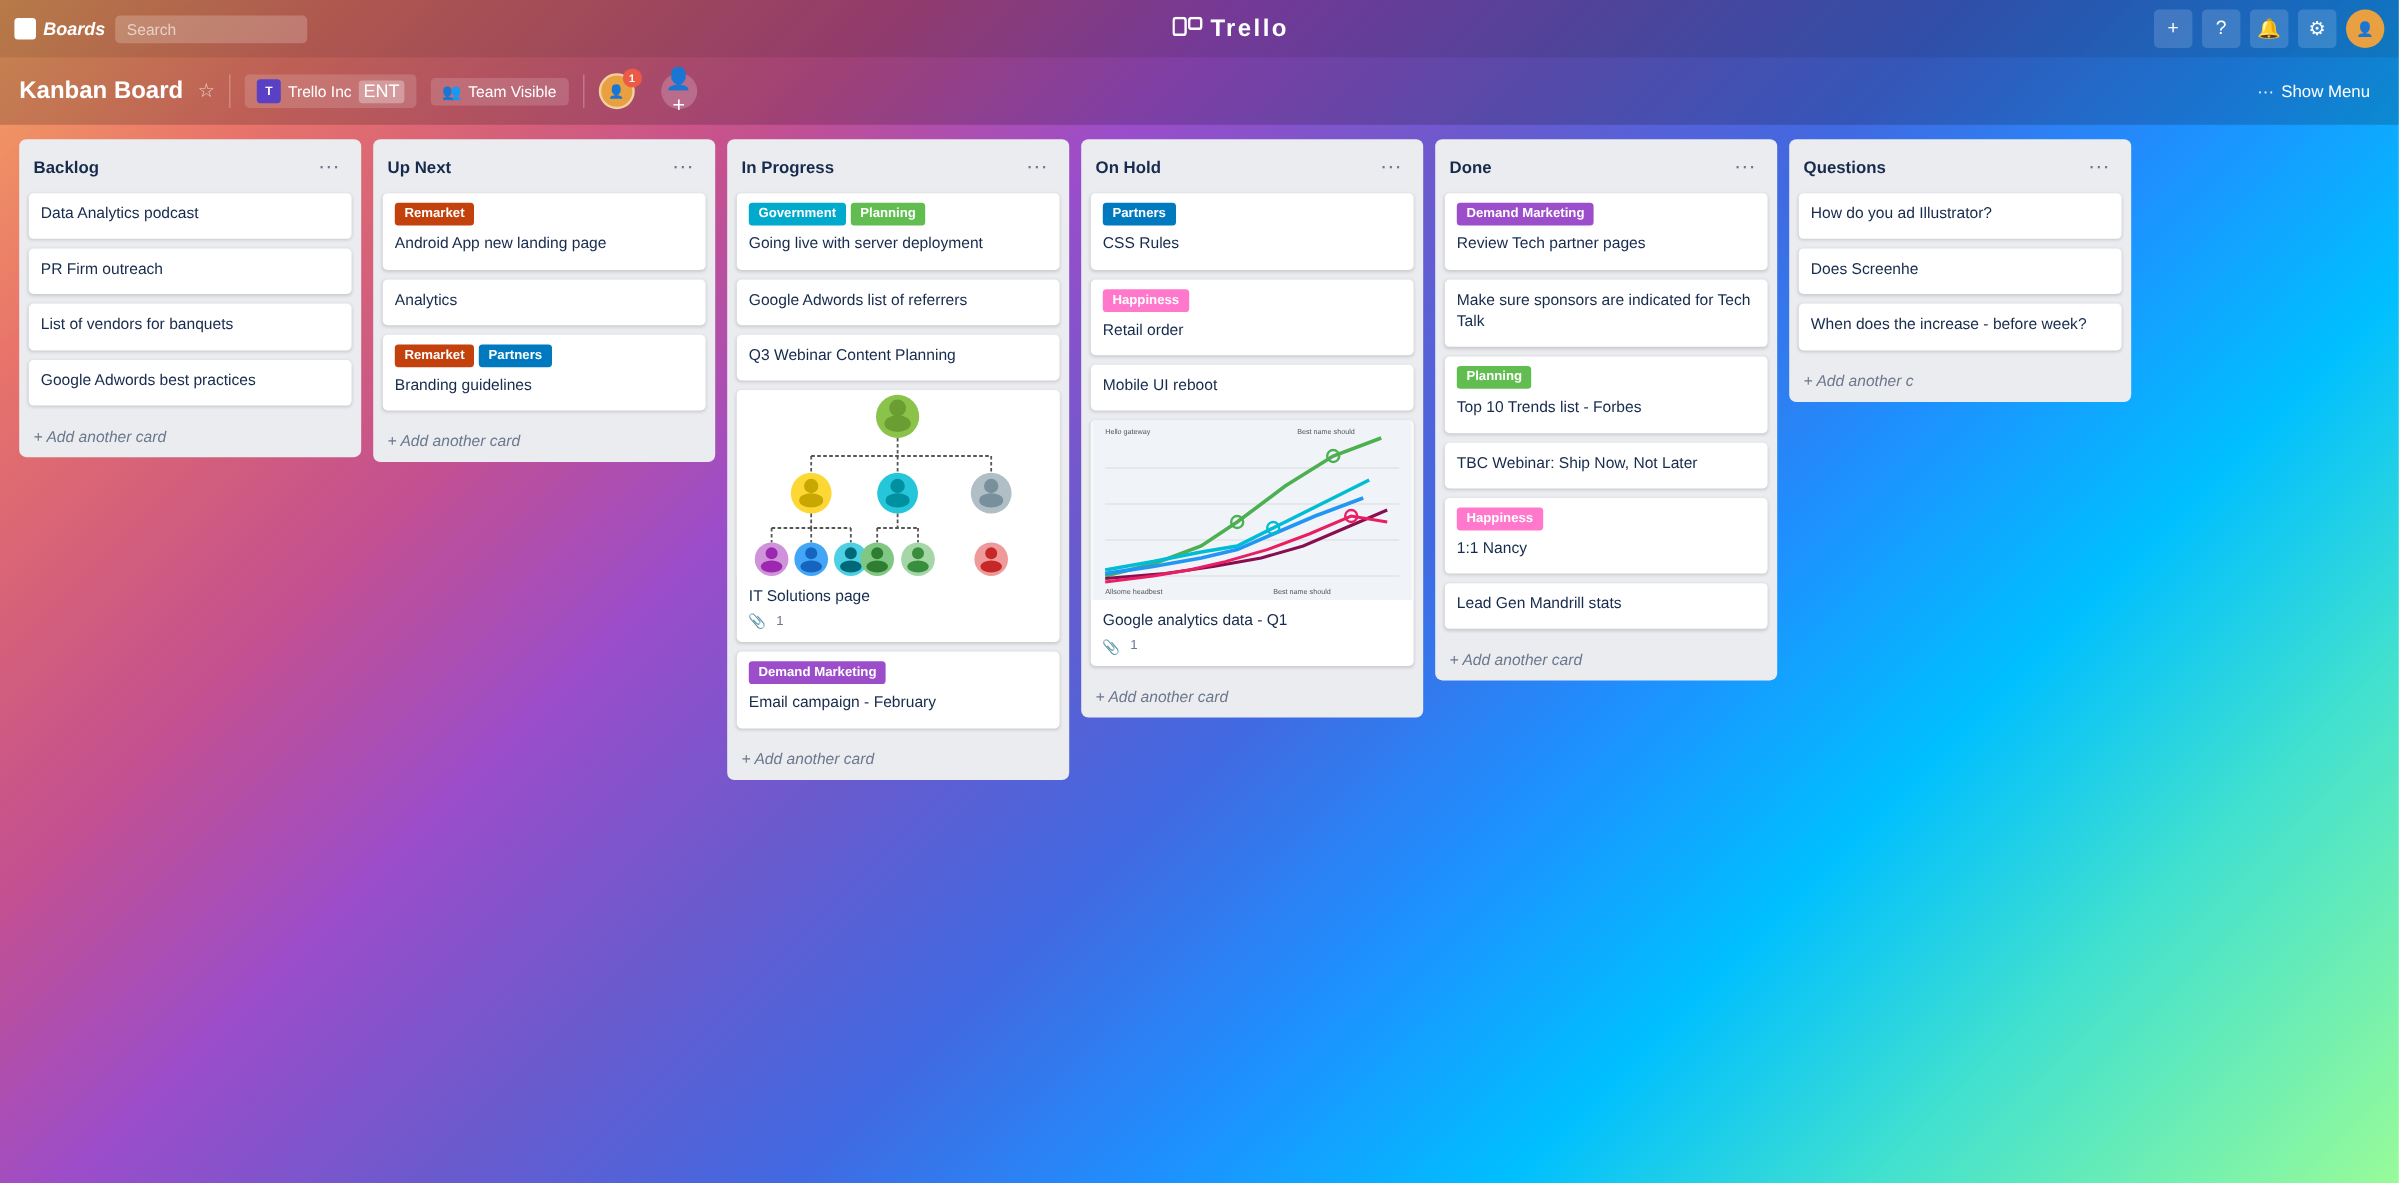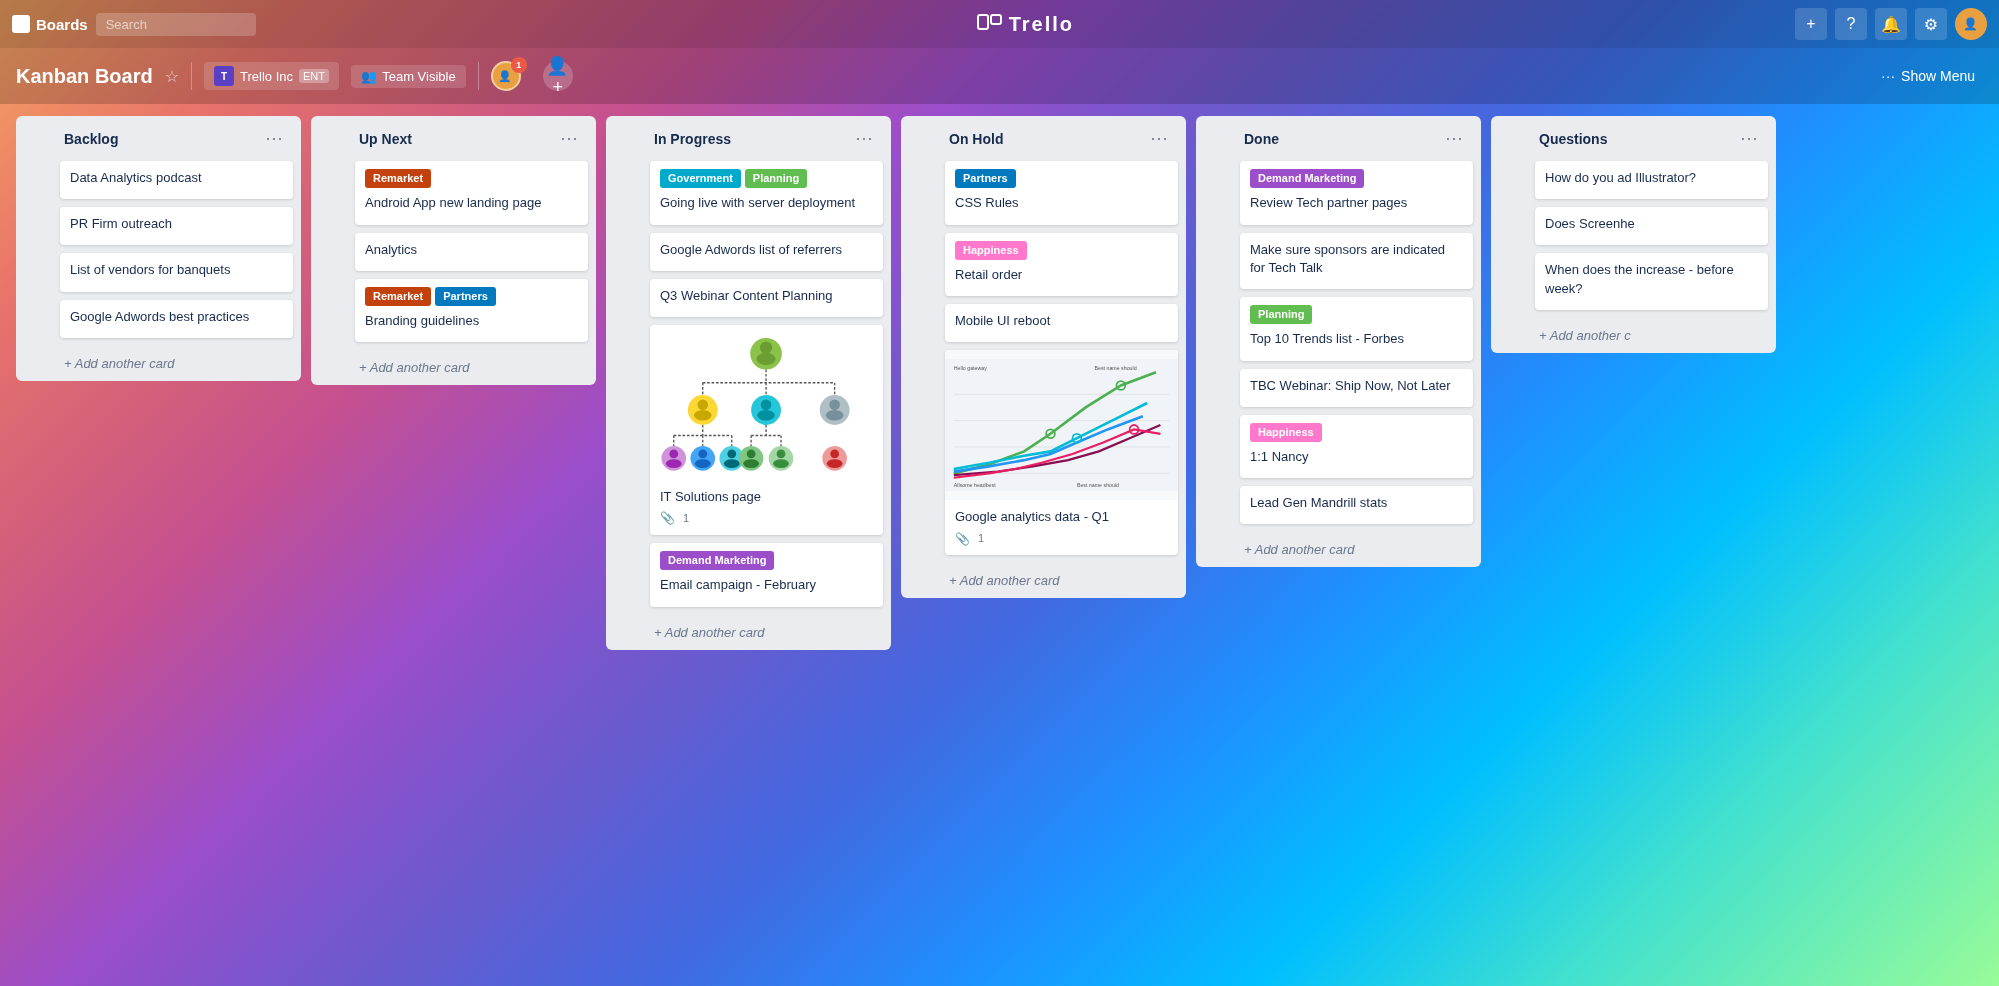--- a/index.html
+++ b/index.html
@@ -18,21 +18,21 @@
     
     .topnav {
       position: relative; z-index: 10;
       background: rgba(0,0,0,0.25);
       height: 48px;
       display: flex; align-items: center;
       padding: 0 12px;
       color: white;
     }
     .topnav-left { display: flex; align-items: center; gap: 8px; }
-    .topnav-logo { display: flex; align-items: center; gap: 6px; font-weight: bold; font-size: 15px; cursor: pointer; }
+    .topnav-logo { display: flex; align-items: center; gap: 6px; font-weight: bold; font-size: 15px; cursor: pointer; font-style: italic; }
     .trello-icon { width: 18px; height: 18px; background: white; border-radius: 3px; display: inline-block; }
     .topnav-center { flex: 1; display: flex; justify-content: center; align-items: center; }
     .trello-logo { color: white; font-size: 22px; font-weight: bold; letter-spacing: 2px; display: flex; align-items: center; gap: 6px; }
     .topnav-right { display: flex; align-items: center; gap: 8px; }
     .topnav-btn {
       width: 32px; height: 32px; border-radius: 4px;
       background: rgba(255,255,255,0.15);
       border: none; color: white; font-size: 16px;
       display: flex; align-items: center; justify-content: center;
       cursor: pointer;
@@ -64,21 +64,21 @@
     .board-title { font-size: 20px; font-weight: bold; color: white; }
     .star-icon { font-size: 16px; opacity: 0.7; cursor: pointer; }
     .divider-v { width: 1px; height: 28px; background: rgba(255,255,255,0.3); }
     .workspace-badge {
       display: flex; align-items: center; gap: 6px;
       background: rgba(255,255,255,0.15);
       border-radius: 4px; padding: 4px 10px;
       font-size: 13px; cursor: pointer;
     }
     .ws-logo { width: 20px; height: 20px; background: #5940c4; border-radius: 3px; display: flex; align-items: center; justify-content: center; font-size: 10px; font-weight: bold; color: white; }
-    .ent-badge { font-size: 11px; background: rgba(255,255,255,0.3); border-radius: 3px; padding: 1px 4px; }
+    .ent-badge { font-size: 15px; background: rgba(255,255,255,0.3); border-radius: 3px; padding: 1px 4px; }
     .visibility-badge {
       display: flex; align-items: center; gap: 5px;
       background: rgba(255,255,255,0.15);
       border-radius: 4px; padding: 4px 10px;
       font-size: 13px; cursor: pointer;
     }
     .member-avatars { display: flex; align-items: center; }
     .member-avatar {
       width: 30px; height: 30px; border-radius: 50%;
       border: 2px solid rgba(255,255,255,0.5);
@@ -115,21 +115,20 @@
 
     
     .column {
       background: #ebecf0;
       border-radius: 6px;
       width: 285px;
       min-width: 285px;
       max-height: 100%;
       display: flex;
       flex-direction: column;
-      padding-left: 36px;
     }
     .column-header {
       display: flex; align-items: center; justify-content: space-between;
       padding: 10px 12px 6px;
     }
     .column-title { font-size: 14px; font-weight: 600; color: #172b4d; }
     .column-menu-btn { background: none; border: none; cursor: pointer; font-size: 18px; color: #6b778c; padding: 2px 6px; border-radius: 4px; }
     .column-cards { padding: 4px 8px; overflow-y: auto; flex: 1; }
     .card {
       background: white;

